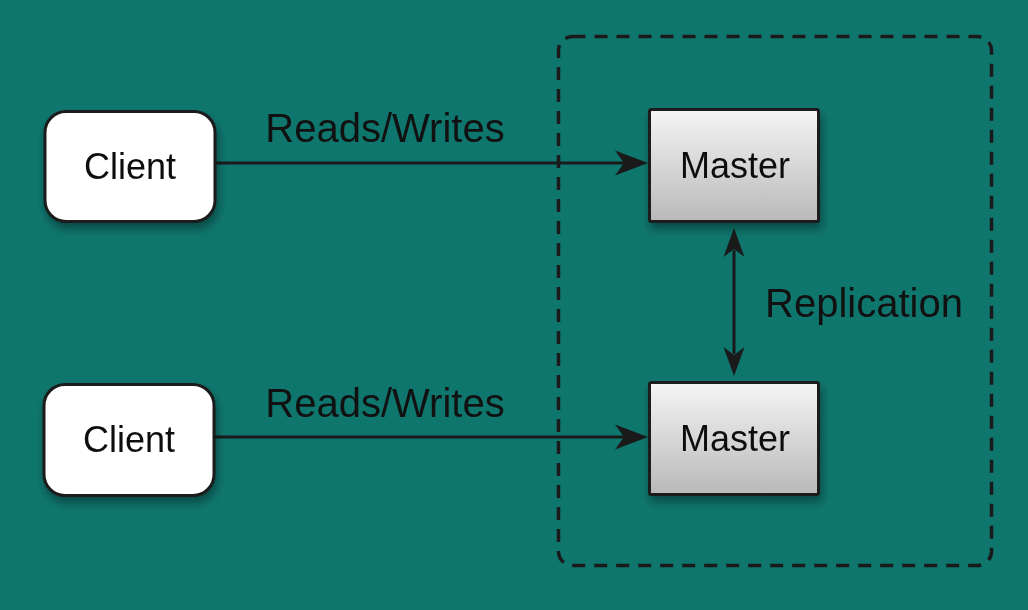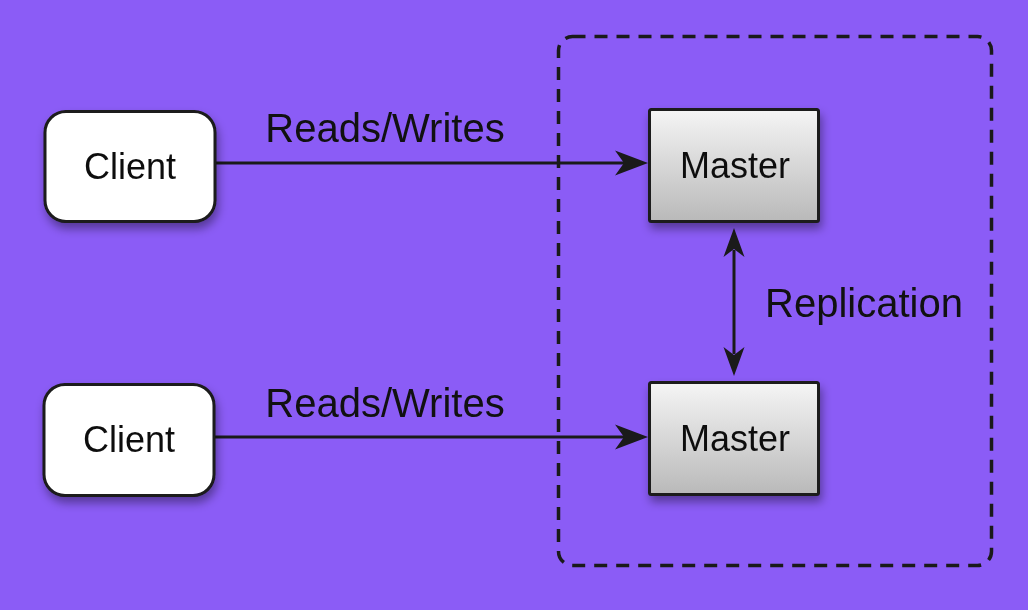--- a/index.html
+++ b/index.html
@@ -4,21 +4,21 @@
 <style>
   html, body {
     margin: 0;
     padding: 0;
     background: #ffffff;
   }
   #canvas-wrap {
     position: relative;
     width: 1028px;
     height: 610px;
-    background: #8b5cf6;
+    background: #0f766e;
     overflow: hidden;
   }
   svg {
     display: block;
   }
   svg text {
     font-family: "Liberation Sans", "DejaVu Sans", sans-serif;
     fill: #111111;
   }
   .node-label {

